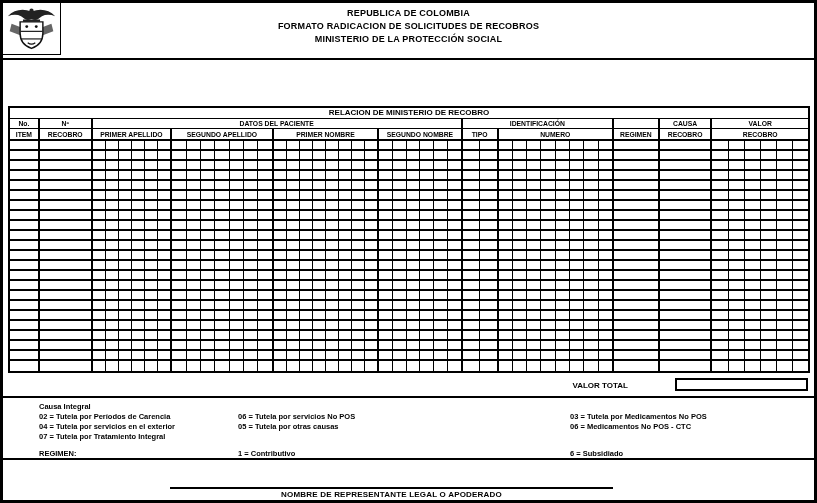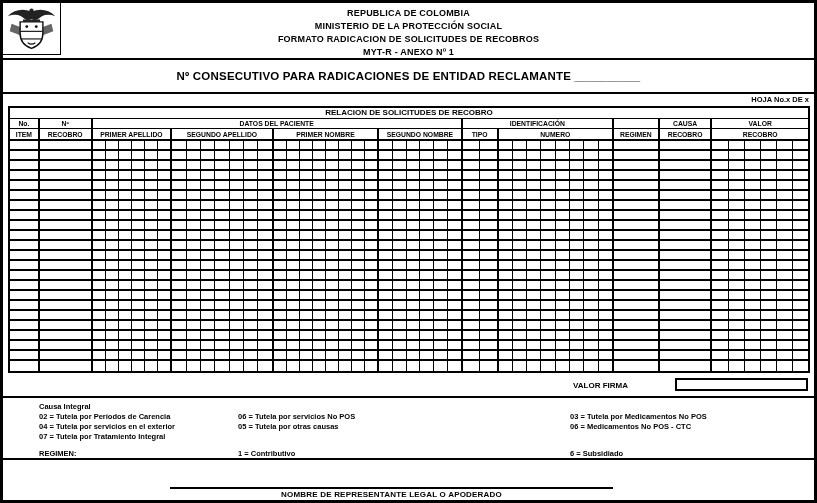--- a/index.html
+++ b/index.html
@@ -63,36 +63,29 @@
           <line x1="17.5" y1="28" x2="40.5" y2="28" stroke="#111" stroke-width="1.2"></line>
           <line x1="18" y1="36" x2="40" y2="36" stroke="#111" stroke-width="1.2"></line>
           <circle cx="24" cy="23" r="1.5" fill="#111"></circle>
           <circle cx="34" cy="23" r="1.5" fill="#111"></circle>
           <path d="M25 40 q4 3 8 0" stroke="#111" fill="none" stroke-width="1.2"></path>
         </svg>
       </span>
     </div>
     <div class="title-lines">
       <div>REPUBLICA DE COLOMBIA</div>
+      <div>FORMATO RADICACION DE SOLICITUDES DE RECOBROS</div>
       <div>MINISTERIO DE  LA  PROTECCIÓN SOCIAL</div>
-      <div>FORMATO RADICACION DE SOLICITUDES DE RECOBROS</div>
-      <div>MYT-R  -  ANEXO  Nº  1</div>
     </div>
   </div>
 
-  <div class="band-consec">
-    <span>Nº CONSECUTIVO PARA RADICACIONES DE ENTIDAD RECLAMANTE __________</span>
-  </div>
 
-  <div class="band-hoja">
-    <span>HOJA No.x DE x</span>
-  </div>
 
   <div class="t">
-    <div class="t-title">RELACION DE SOLICITUDES DE RECOBRO</div>
+    <div class="t-title">RELACION DE MINISTERIO DE RECOBRO</div>
     <div class="t-row row-a">
         <div class="t-cell h-txt first" style="width: 28px;">No.</div>
         <div class="t-cell h-txt" style="width: 53px;">Nº</div>
         <div class="t-cell h-txt" style="width: 372px;">DATOS DEL PACIENTE</div>
         <div class="t-cell h-txt" style="width: 152px;">IDENTIFICACIÓN</div>
         <div class="t-cell h-txt" style="width: 46px;"></div>
         <div class="t-cell h-txt" style="width: 53px;">CAUSA</div>
         <div class="t-cell h-txt" style="width: 98px;">VALOR</div>
       </div>
     <div class="t-row row-b">
@@ -1739,21 +1732,21 @@
             <div class="box"></div>
             <div class="box"></div>
             <div class="box"></div>
             <div class="box"></div>
           </div>
         </div>
       </div>
   </div>
 
   <div class="band-valor">
-    <span class="valor-label">VALOR FIRMA</span>
+    <span class="valor-label">VALOR TOTAL</span>
     <div class="valor-box"></div>
   </div>
 
   <div class="legend">
     <span class="lg" style="left:36px;top:4px">Causa Integral</span>
     <span class="lg" style="left:36px;top:14px">02 =  Tutela por Períodos de Carencia</span>
     <span class="lg" style="left:235px;top:14px">06 =  Tutela por servicios No POS</span>
     <span class="lg" style="left:567px;top:14px">03 =  Tutela por Medicamentos No POS</span>
     <span class="lg" style="left:36px;top:24px">04 =   Tutela por servicios en el exterior</span>
     <span class="lg" style="left:235px;top:24px">05 =  Tutela por otras causas</span>

